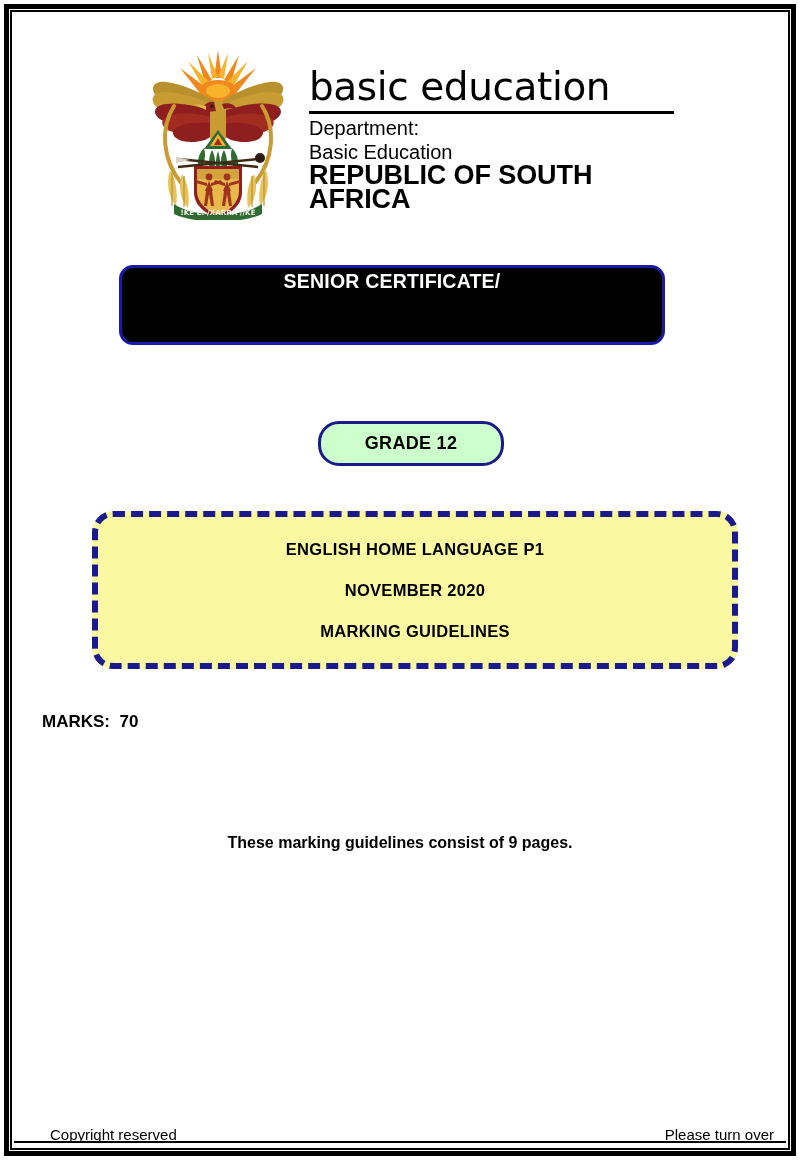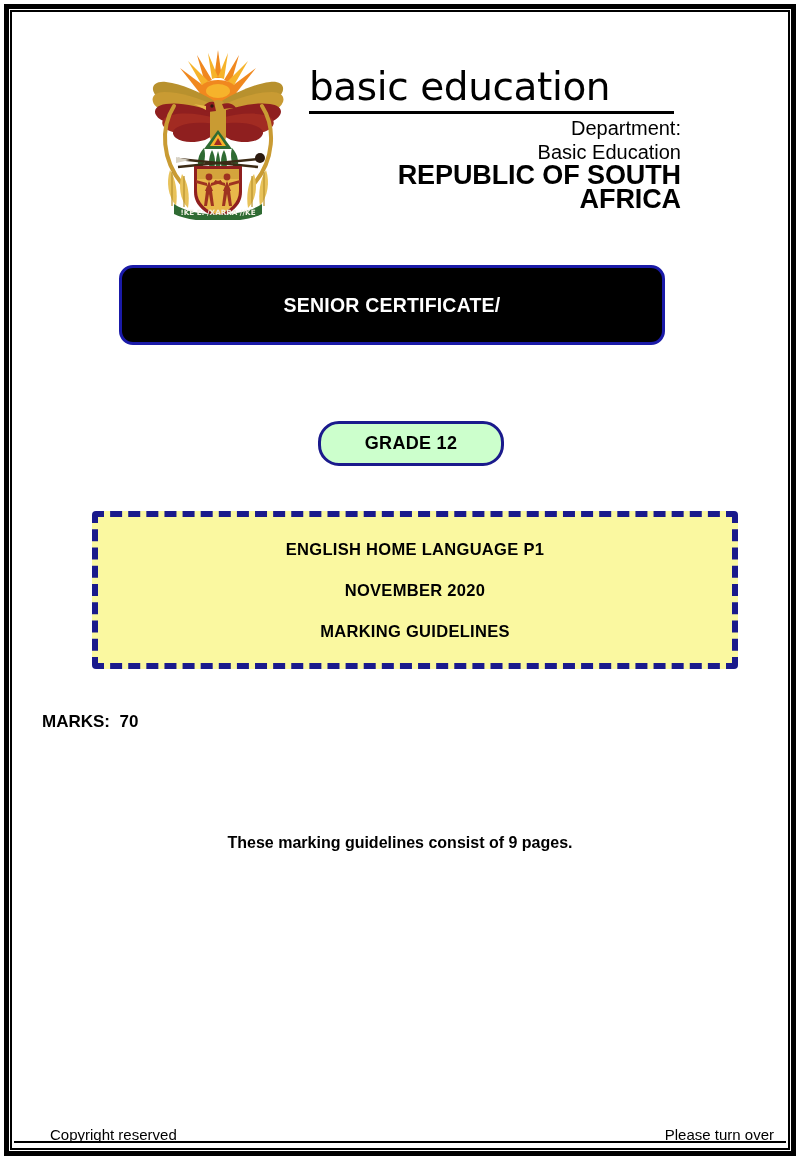--- a/index.html
+++ b/index.html
@@ -89,21 +89,20 @@
     height: 3px;
     background: #000;
     margin-top: 2px;
     margin-bottom: 3px;
   }
   .masthead-line {
     font-size: 20px;
     line-height: 23.5px;
     color: #000;
     font-family: "Liberation Sans", sans-serif;
-    text-align: right;
   }
   .masthead-line.bold {
     font-weight: bold;
     font-size: 27px;
     letter-spacing: -0.1px;
   }
 
   
   .banner {
     position: absolute;
@@ -111,21 +110,21 @@
     top: 251px;
     width: 546px;
     height: 80px;
     background: #000000;
     border: 3px solid #1a1aa8;
     border-radius: 14px;
     box-sizing: border-box;
     display: flex;
     flex-direction: column;
     align-items: center;
-    justify-content: center;
+    justify-content: flex-start;
   }
   .banner-line {
     color: #ffffff;
     font-weight: bold;
     font-size: 19.5px;
     line-height: 26px;
     letter-spacing: 0.2px;
     text-align: center;
   }
 
@@ -153,21 +152,21 @@
 
   
   .paper-box {
     position: absolute;
     left: 78px;
     top: 497px;
     width: 646px;
     height: 158px;
     background: #faf8a0;
     border: 6px dashed #1a1a8c;
-    border-radius: 4px;
+    border-radius: 21px;
     box-sizing: border-box;
     display: flex;
     flex-direction: column;
     align-items: center;
     justify-content: center;
   }
   .paper-line {
     font-weight: bold;
     font-size: 16.5px;
     color: #000;

